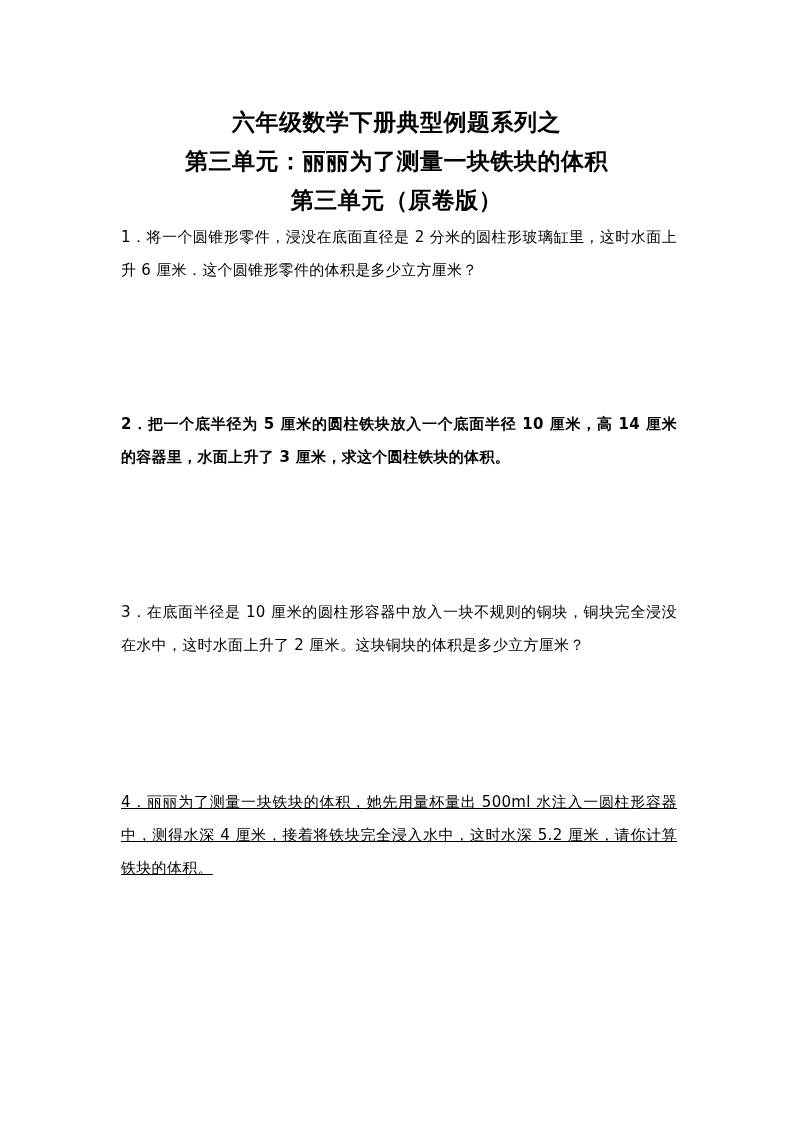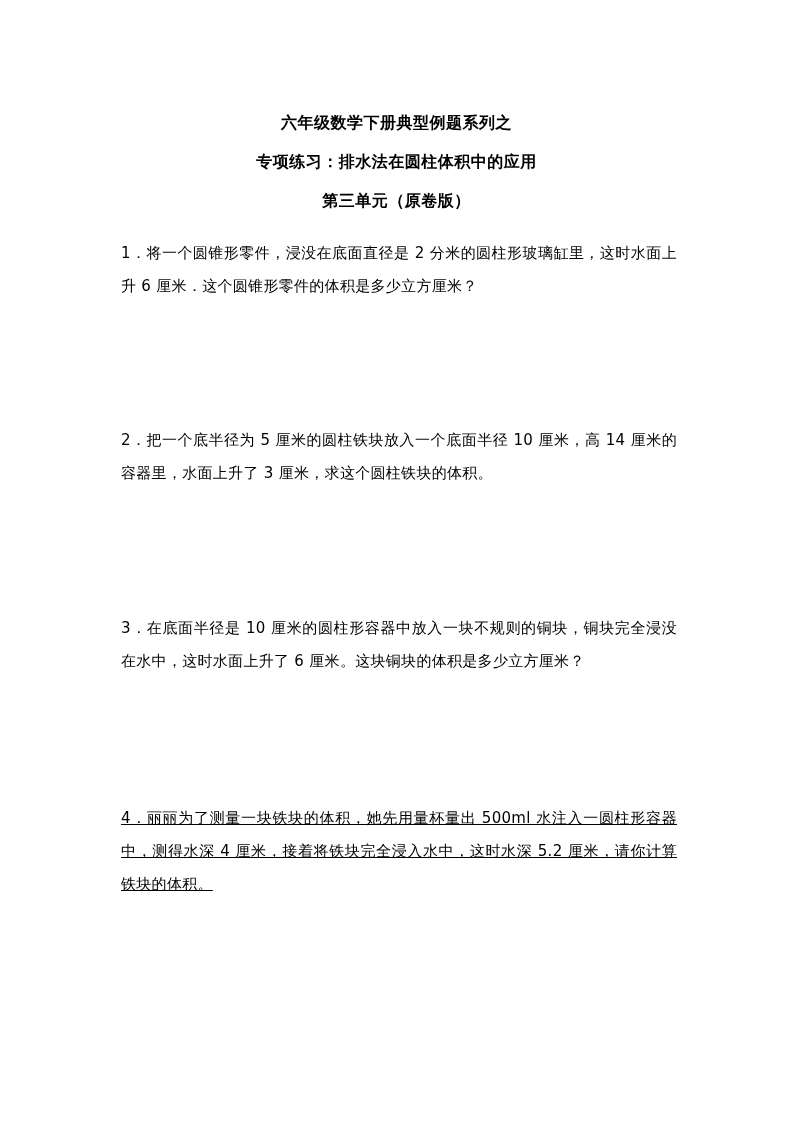--- a/index.html
+++ b/index.html
@@ -23,51 +23,50 @@
     background: #ffffff;
   }
   .title-block {
     position: absolute;
     left: 0;
     top: 103px;
     width: 793px;
     text-align: center;
   }
   .title-line {
-    font-size: 16px;
+    font-size: 23px;
     font-weight: bold;
     line-height: 39px;
     height: 39px;
     letter-spacing: 0.5px;
     white-space: nowrap;
   }
   .problem {
     position: absolute;
     left: 121px;
     width: 556px;
     font-size: 15px;
     line-height: 33px;
     letter-spacing: 0.3px;
     text-align: justify;
-    margin-top: 16px;
   }
   .p1 { top: 221px; }
-  .p2 { top: 408px; }
+  .p2 { top: 408px; font-weight: bold; }
   .p3 { top: 596px; }
   .p4 { top: 786px; text-decoration: underline; }
 </style>
 </head>
 <body>
 
 <div class="page">
 
   <div class="title-block">
     <div class="title-line">六年级数学下册典型例题系列之</div>
-    <div class="title-line">专项练习：排水法在圆柱体积中的应用</div>
+    <div class="title-line">第三单元：丽丽为了测量一块铁块的体积</div>
     <div class="title-line">第三单元（原卷版）</div>
   </div>
 
   <div class="problem p1">1．将一个圆锥形零件，浸没在底面直径是 2 分米的圆柱形玻璃缸里，这时水面上升 6 厘米．这个圆锥形零件的体积是多少立方厘米？</div>
   <div class="problem p2">2．把一个底半径为 5 厘米的圆柱铁块放入一个底面半径 10 厘米，高 14 厘米的容器里，水面上升了 3 厘米，求这个圆柱铁块的体积。</div>
-  <div class="problem p3">3．在底面半径是 10 厘米的圆柱形容器中放入一块不规则的铜块，铜块完全浸没在水中，这时水面上升了 6 厘米。这块铜块的体积是多少立方厘米？</div>
+  <div class="problem p3">3．在底面半径是 10 厘米的圆柱形容器中放入一块不规则的铜块，铜块完全浸没在水中，这时水面上升了 2 厘米。这块铜块的体积是多少立方厘米？</div>
   <div class="problem p4">4．丽丽为了测量一块铁块的体积，她先用量杯量出 500ml 水注入一圆柱形容器中，测得水深 4 厘米，接着将铁块完全浸入水中，这时水深 5.2 厘米，请你计算铁块的体积。</div>
 
 </div>
 
 </body></html>

